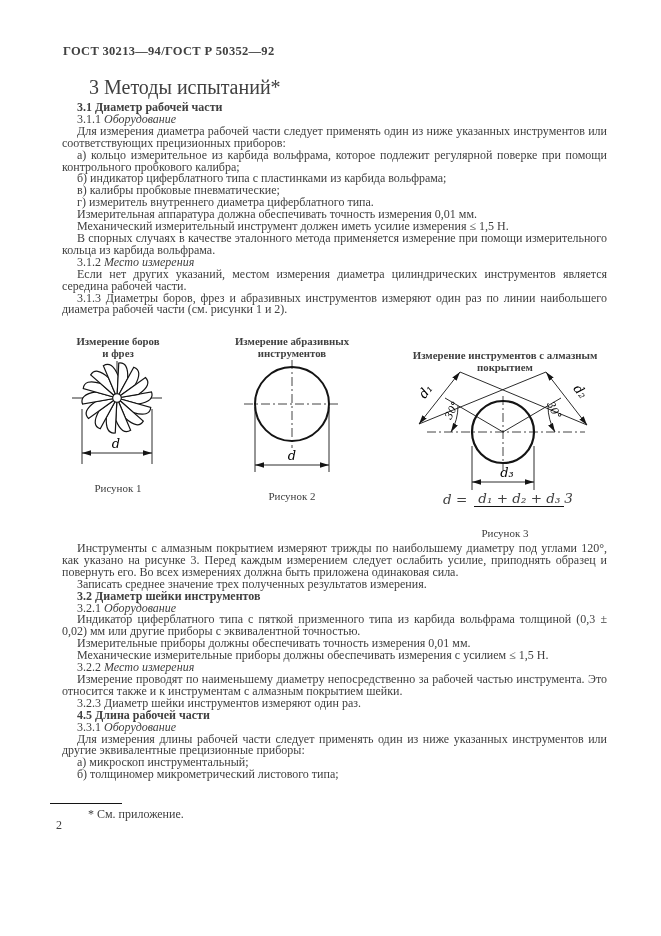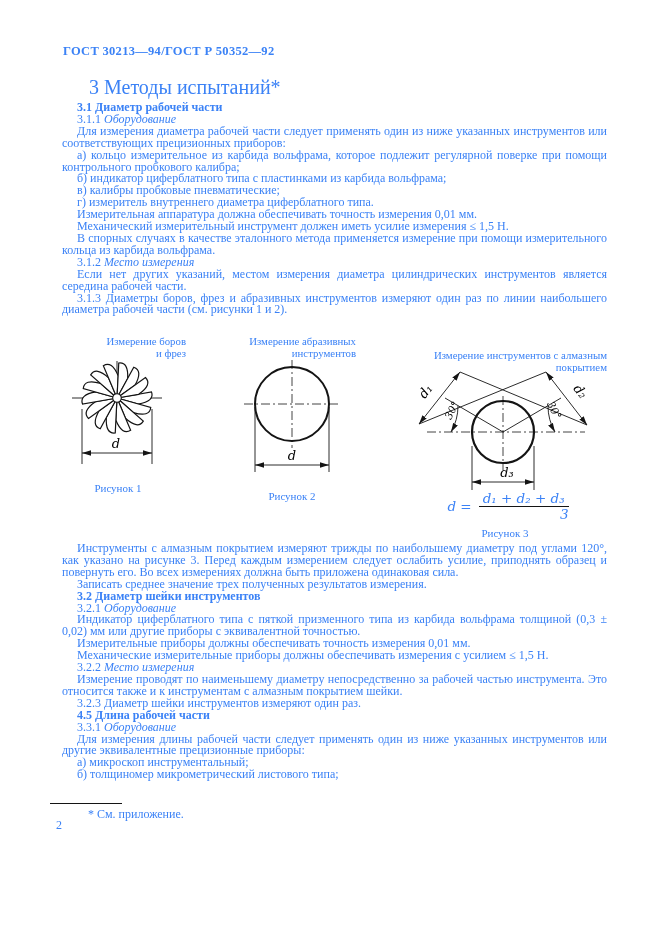--- a/index.html
+++ b/index.html
@@ -1,45 +1,45 @@
 <!DOCTYPE html>
 <html><head>
 <meta charset="utf-8">
 <style>
   html,body{margin:0;padding:0;background:#ffffff;}
   .page{
     position:relative;width:661px;height:936px;background:#ffffff;
-    font-family:"Liberation Serif","DejaVu Serif",serif;color:#3b82f6;overflow:hidden;
+    font-family:"Liberation Serif","DejaVu Serif",serif;color:#404040;overflow:hidden;
   }
   .doc-number{position:absolute;left:63px;top:44px;font-weight:bold;font-size:12.5px;letter-spacing:.3px;}
   .chapter{position:absolute;left:89px;top:76px;font-weight:normal;font-size:20px;}
   .tblock{position:absolute;left:62px;width:545px;text-align:justify;font-size:12px;line-height:11.9px;}
   .tblock p{margin:0;text-indent:15px;}
   .tblock p.h{font-weight:bold;}
   .tblock p.sub i{font-style:italic;}
   #block1{top:102px;}
   #block2{top:543px;}
-  .figtitle{position:absolute;font-weight:normal;font-size:10.8px;line-height:11.8px;text-align:right;}
+  .figtitle{position:absolute;font-weight:bold;font-size:10.8px;line-height:11.8px;text-align:center;}
   #ft1{left:50px;top:336px;width:136px;}
   #ft2{left:228px;top:336px;width:128px;}
   #ft3{left:403px;top:350px;width:204px;}
   .figsvg{position:absolute;}
   #fs1{left:50px;top:356px;}
   #fs2{left:228px;top:356px;}
   #fs3{left:405px;top:368px;}
   .figcap{position:absolute;font-size:11px;text-align:center;}
   #fc1{left:50px;top:482px;width:136px;}
   #fc2{left:228px;top:490px;width:128px;}
   #fc3{left:403px;top:527px;width:204px;}
   .formula{
     position:absolute;left:428px;top:491px;width:160px;
     display:flex;justify-content:center;align-items:center;gap:7px;
     font-style:italic;font-size:13.5px;font-family:"DejaVu Serif",serif;
   }
-  .formula .frac{display:inline-flex;flex-direction:column;align-items:flex-end;line-height:1.05;}
+  .formula .frac{display:inline-flex;flex-direction:row;align-items:flex-start;line-height:1.05;}
   .formula .num{padding:0 4px 1px 4px;border-bottom:1.3px solid #141414;}
   .footrule{position:absolute;left:50px;top:803px;width:72px;border-top:1.1px solid #141414;}
   .footnote{position:absolute;left:88px;top:807px;font-size:12px;}
   .pagenum{position:absolute;left:56px;top:818px;font-size:12px;}
   svg line,svg path.stroke, svg circle{vector-effect:non-scaling-stroke;}
   .dimlabel{font-style:italic;font-family:"DejaVu Serif",serif;}
 </style>
 </head>
 <body>
 

